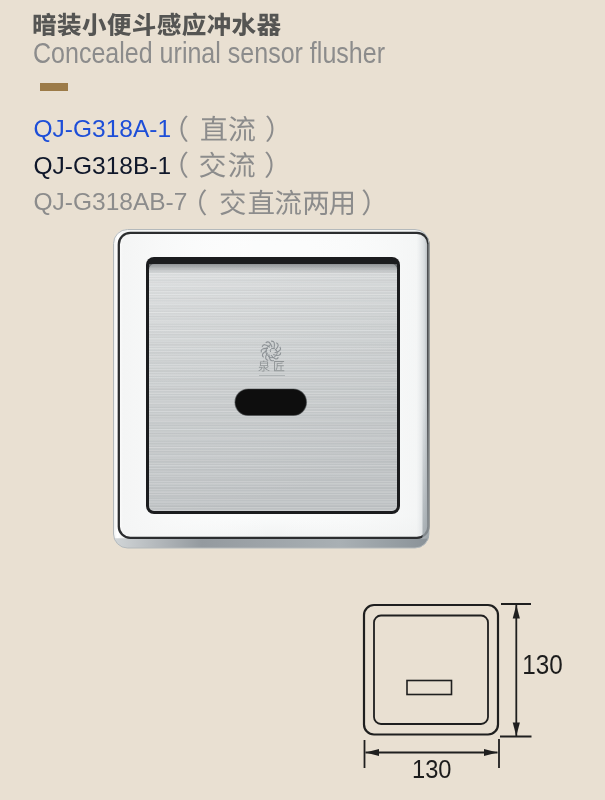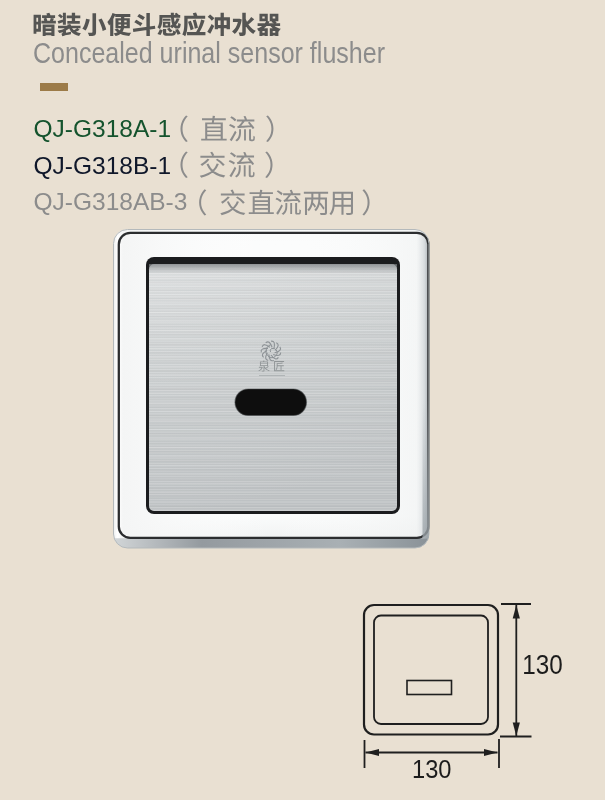--- a/index.html
+++ b/index.html
@@ -16,23 +16,23 @@
       <path transform="translate(6085.4)" d="M175 740H955V615H175ZM105 740H240V471Q240 410 236 335Q233 260 222 182Q212 104 193 30Q174 -43 142 -102Q130 -90 108 -75Q86 -60 64 -46Q41 -33 25 -26Q53 27 69 90Q85 154 93 221Q100 288 102 352Q105 416 105 471ZM451 835 584 865Q602 828 618 784Q635 740 644 709L504 672Q497 705 482 751Q466 797 451 835ZM257 489 373 534Q395 479 417 418Q439 357 458 299Q476 241 487 194L362 143Q353 190 336 250Q319 309 298 372Q277 435 257 489ZM450 553 571 584Q589 529 606 468Q623 407 637 349Q651 291 659 244L530 208Q524 255 511 314Q498 374 482 436Q466 498 450 553ZM788 587 930 540Q901 443 859 342Q818 241 767 145Q716 49 656 -32Q642 -14 616 11Q591 35 569 50Q622 125 664 216Q706 307 738 403Q769 499 788 587ZM217 70H965V-55H217Z"></path>
       <path transform="translate(7099.6)" d="M330 677H947V187H810V543H460V182H330ZM566 852H700V-92H566ZM391 356H869V222H391ZM44 695 139 787Q168 766 202 739Q235 712 265 684Q295 657 313 633L211 530Q194 554 166 583Q138 612 106 641Q73 671 44 695ZM24 84Q49 122 80 174Q111 226 143 285Q174 343 202 403L308 321Q284 267 257 212Q231 158 203 104Q175 51 147 1Z"></path>
       <path transform="translate(8113.8)" d="M54 610H323V476H54ZM434 852H576V75Q576 19 564 -13Q552 -45 520 -63Q488 -81 441 -87Q394 -93 332 -93Q329 -72 321 -46Q313 -19 303 8Q293 35 282 55Q323 53 360 53Q396 52 410 52Q423 53 429 57Q434 62 434 75ZM276 610H302L326 615L414 583Q393 445 351 331Q309 218 252 132Q195 47 125 -7Q114 9 94 29Q75 49 54 67Q33 86 17 96Q84 142 137 214Q189 286 224 379Q260 473 276 582ZM567 632Q593 549 632 472Q671 394 723 328Q775 261 841 209Q906 156 986 122Q970 108 951 86Q932 64 915 41Q897 18 886 -2Q804 41 739 103Q674 166 622 244Q571 322 532 414Q493 506 463 607ZM796 681 919 594Q878 554 834 512Q789 470 746 433Q702 396 664 368L571 442Q607 472 649 513Q690 553 729 597Q768 641 796 681Z"></path>
       <path transform="translate(9128.0)" d="M235 701V626H331V701ZM118 812H456V515H118ZM656 701V626H760V701ZM536 812H887V515H536ZM43 434H958V319H43ZM178 44H393V-70H178ZM594 44H825V-70H594ZM646 405Q679 360 733 321Q786 281 853 252Q920 222 991 203Q977 191 961 172Q945 153 931 133Q917 114 908 97Q832 121 763 161Q693 200 635 251Q577 302 535 362ZM118 227H457V-86H330V113H239V-92H118ZM538 227H888V-86H760V113H658V-92H538ZM401 530 531 506Q491 423 432 349Q372 275 287 214Q202 152 87 104Q80 120 68 140Q56 160 43 178Q29 197 17 208Q122 247 197 298Q273 349 323 409Q373 469 401 530ZM603 482 670 544Q708 531 752 509Q796 487 821 466L749 398Q727 418 685 442Q642 466 603 482Z"></path>
     </g>
   </svg>
 <svg class="abs" style="left:33px;top:38px;overflow:visible" width="360" height="30">
     <text x="0" y="25" font-family="Liberation Sans" font-size="29" textLength="352" lengthAdjust="spacingAndGlyphs" fill="#8c8c8c">Concealed urinal sensor flusher</text>
   </svg>
 <div class="abs" style="left:40px;top:83px;width:28px;height:8px;background:#9c7b48;"></div>
-<div class="abs" style="left:33.5px;top:117.2px;font-size:24.5px;line-height:1;color:#14532d;">QJ-G318A-1</div>
+<div class="abs" style="left:33.5px;top:117.2px;font-size:24.5px;line-height:1;color:#1d4ed8;">QJ-G318A-1</div>
 <div class="abs" style="left:33.5px;top:153.6px;font-size:24.5px;line-height:1;color:#0f172a;">QJ-G318B-1</div>
-<div class="abs" style="left:33.5px;top:190.0px;font-size:24.5px;line-height:1;color:#8c8c8c;">QJ-G318AB-3</div>
+<div class="abs" style="left:33.5px;top:190.0px;font-size:24.5px;line-height:1;color:#8c8c8c;">QJ-G318AB-7</div>
 <svg style="position:absolute;left:161.0px;top:109.6px;overflow:visible;" width="131.9" height="37.8">
     <g transform="translate(0,29.40) scale(0.02800,-0.02800)" fill="#8c8c8c">
       <path transform="translate(0.0)" d="M695 380Q695 478 720 563Q744 648 789 722Q834 795 894 856L954 825Q897 766 855 696Q813 627 790 548Q768 470 768 380Q768 291 790 212Q813 133 855 64Q897 -5 954 -65L894 -96Q834 -34 789 39Q744 112 720 197Q695 283 695 380Z"></path>
       <path transform="translate(1389.3)" d="M75 753H925V686H75ZM457 841 540 833Q532 788 523 738Q514 689 505 643Q496 597 487 563L418 573Q427 609 434 656Q442 704 448 753Q454 802 457 841ZM227 457H782V399H227ZM227 319H782V261H227ZM46 26H956V-43H46ZM189 606H818V-7H742V542H262V-7H189ZM231 174H785V116H231Z"></path>
       <path transform="translate(2389.3)" d="M318 710H945V641H318ZM577 361H644V-37H577ZM400 362H468V257Q468 216 463 172Q459 128 444 85Q428 41 398 0Q368 -41 317 -77Q312 -69 303 -60Q294 -51 283 -42Q273 -33 264 -28Q326 14 354 63Q383 112 391 163Q400 213 400 259ZM714 593 770 627Q802 594 836 554Q869 514 899 476Q929 439 947 409L886 369Q869 399 841 438Q812 476 779 517Q745 558 714 593ZM755 362H825V37Q825 22 826 14Q827 6 831 2Q833 0 837 -1Q842 -2 847 -2Q852 -2 861 -2Q869 -2 875 -2Q882 -2 888 -1Q894 0 897 2Q904 7 907 29Q909 42 909 68Q910 95 911 130Q920 122 935 114Q950 106 964 102Q963 69 960 35Q958 1 954 -13Q947 -40 927 -52Q919 -57 905 -60Q892 -63 879 -63Q870 -63 854 -63Q837 -63 830 -63Q816 -63 800 -59Q785 -54 775 -46Q764 -35 759 -18Q755 -1 755 44ZM350 399Q348 408 345 422Q341 436 337 449Q333 462 330 471Q344 474 363 480Q383 486 397 499Q406 508 427 532Q447 557 471 587Q495 617 517 645Q539 673 551 690H636Q618 666 593 632Q568 599 541 564Q513 529 487 498Q462 467 443 446Q443 446 433 443Q424 440 410 436Q396 431 383 425Q369 418 359 412Q350 405 350 399ZM350 399 348 454 395 480 849 506Q851 491 855 473Q860 455 864 444Q733 435 645 428Q558 422 503 418Q449 414 418 411Q388 408 374 405Q359 402 350 399ZM559 823 627 840Q645 805 662 764Q678 723 685 694L613 673Q607 702 591 745Q575 787 559 823ZM85 774 129 827Q159 810 192 789Q224 768 253 746Q282 723 300 704L255 645Q237 664 209 688Q180 711 148 734Q115 757 85 774ZM40 499 80 554Q112 542 147 524Q182 506 213 486Q244 467 264 450L222 388Q203 406 172 426Q141 446 107 465Q72 484 40 499ZM65 -16Q92 22 125 76Q159 129 193 190Q227 250 256 306L310 257Q284 204 253 147Q222 90 190 35Q158 -20 128 -67Z"></path>
       <path transform="translate(3710.7)" d="M305 380Q305 283 280 197Q256 112 211 39Q166 -34 106 -96L46 -65Q103 -5 145 64Q187 133 210 212Q232 291 232 380Q232 470 210 548Q187 627 145 696Q103 766 46 825L106 856Q166 795 211 722Q256 648 280 563Q305 478 305 380Z"></path>
     </g>
   </svg>
 <svg style="position:absolute;left:161.3px;top:146.0px;overflow:visible;" width="131.0" height="37.8">
     <g transform="translate(0,29.40) scale(0.02800,-0.02800)" fill="#8c8c8c">

